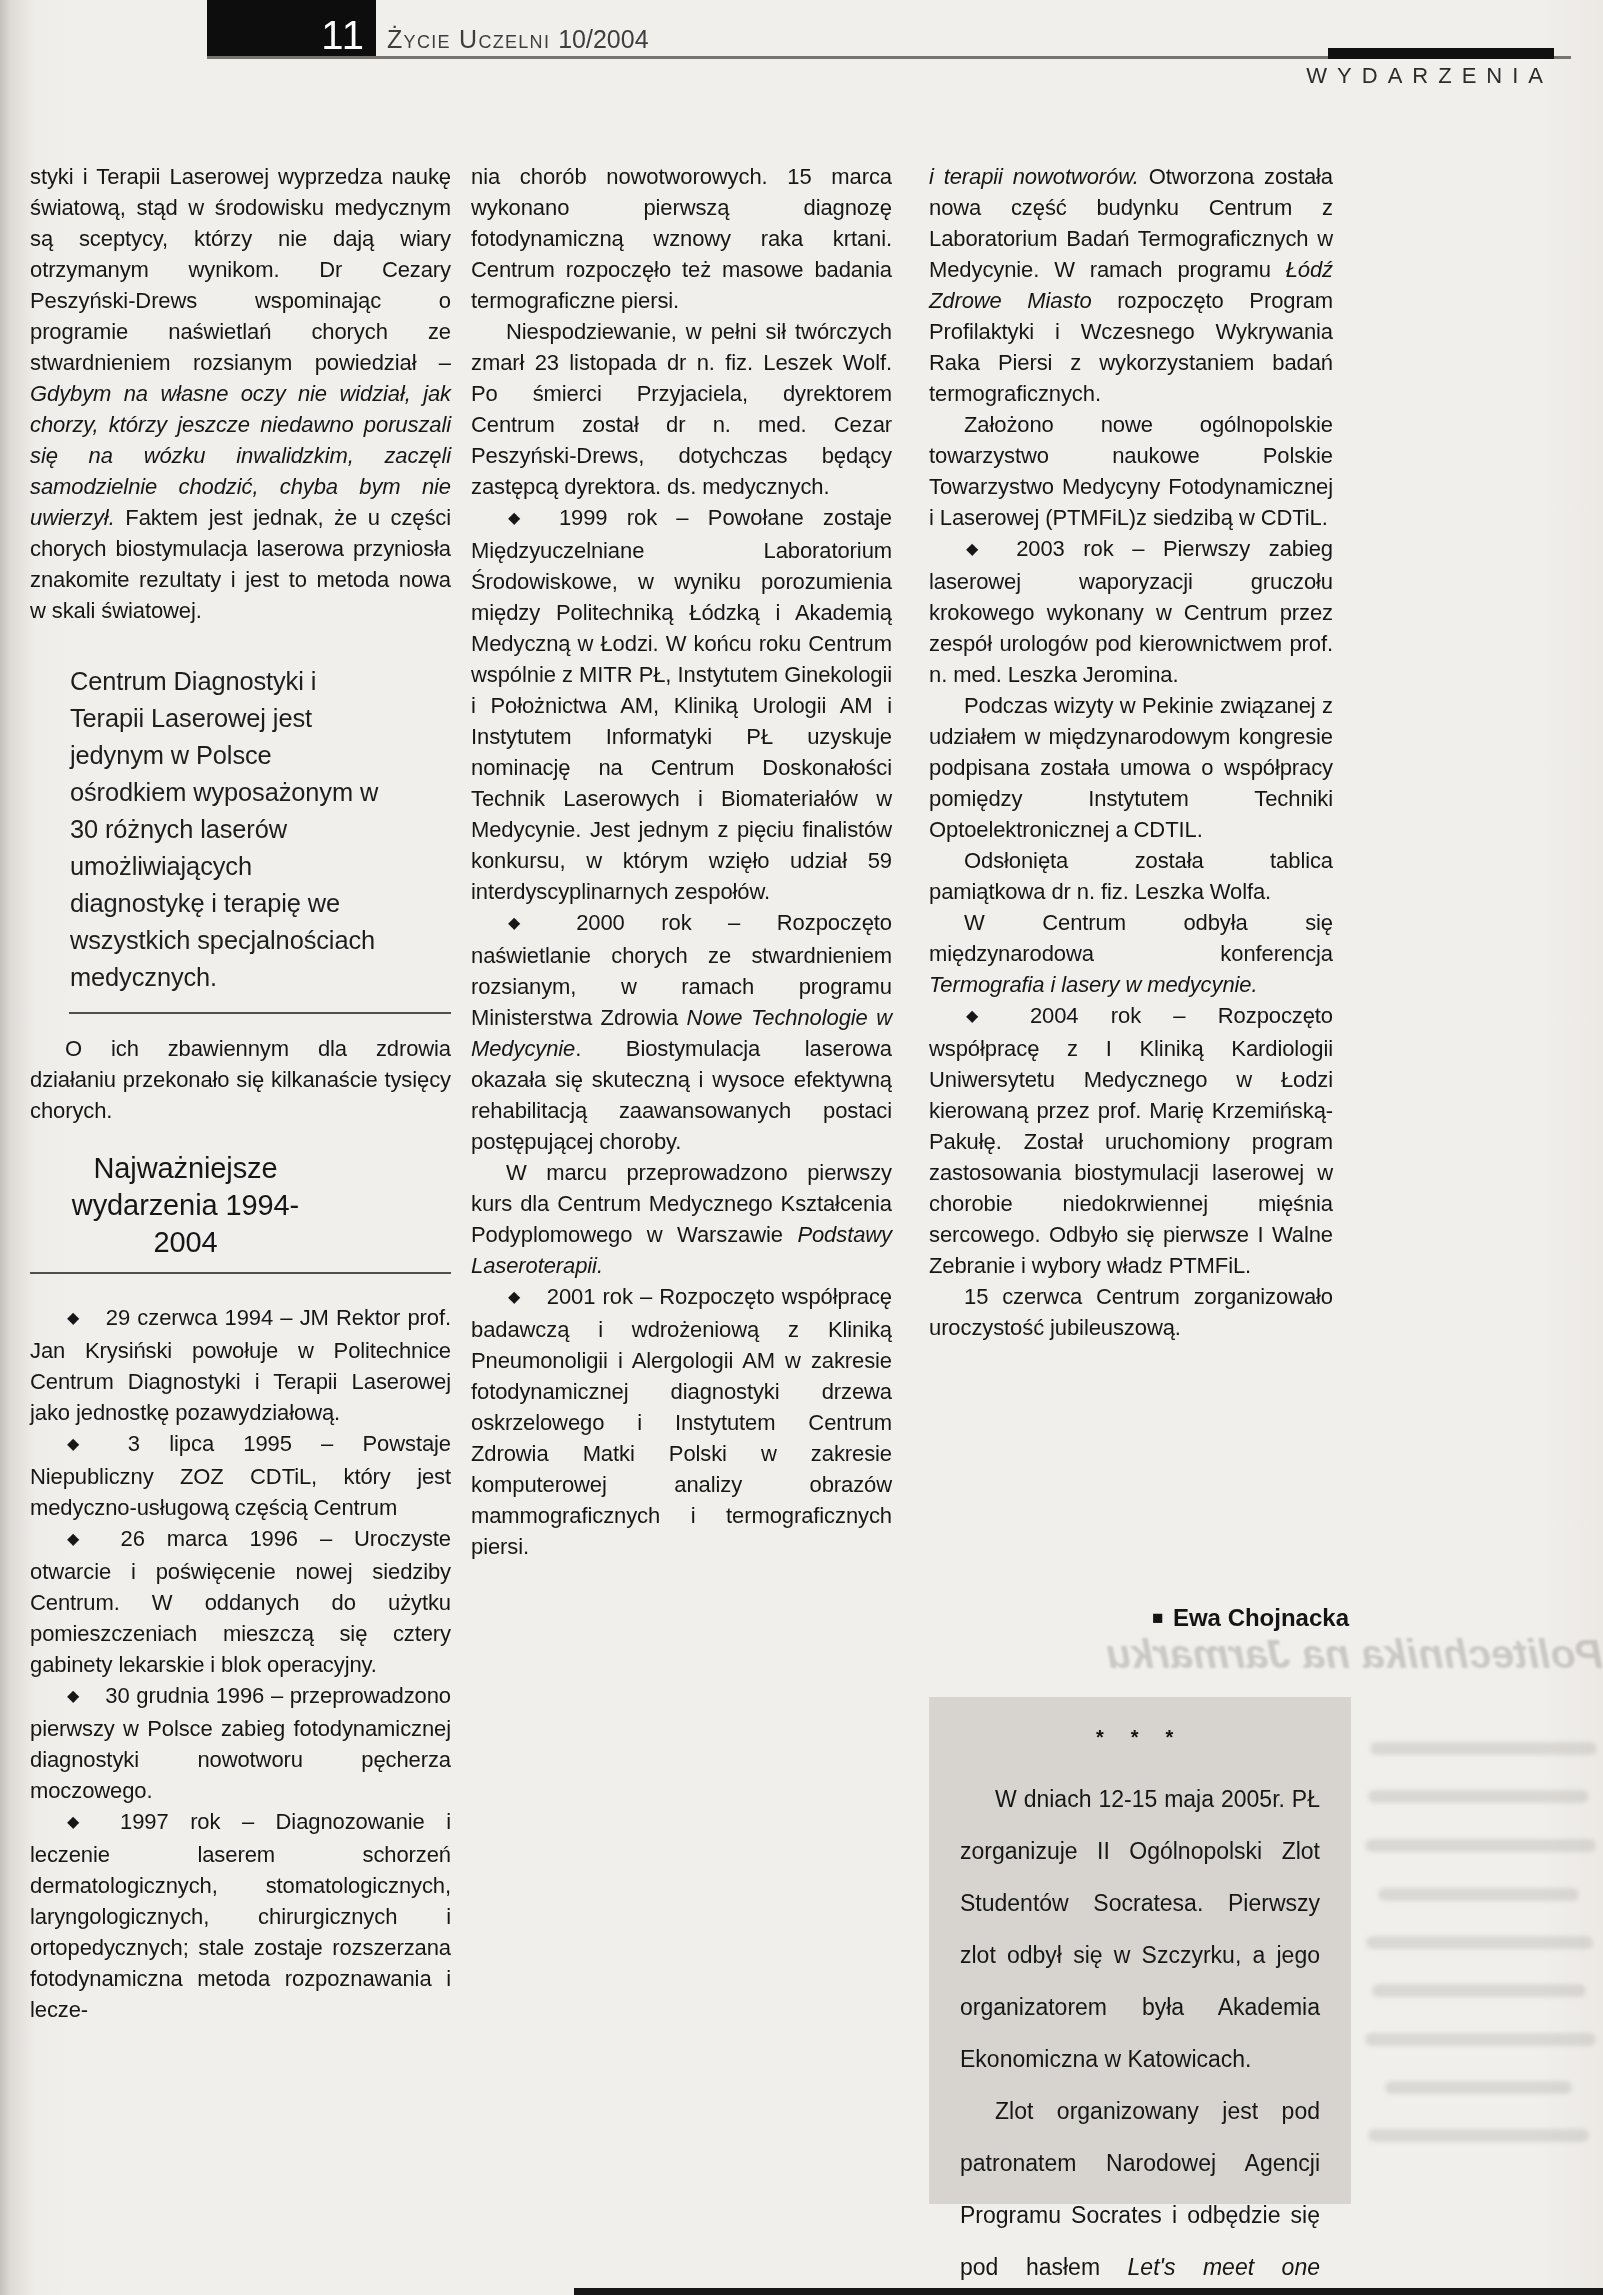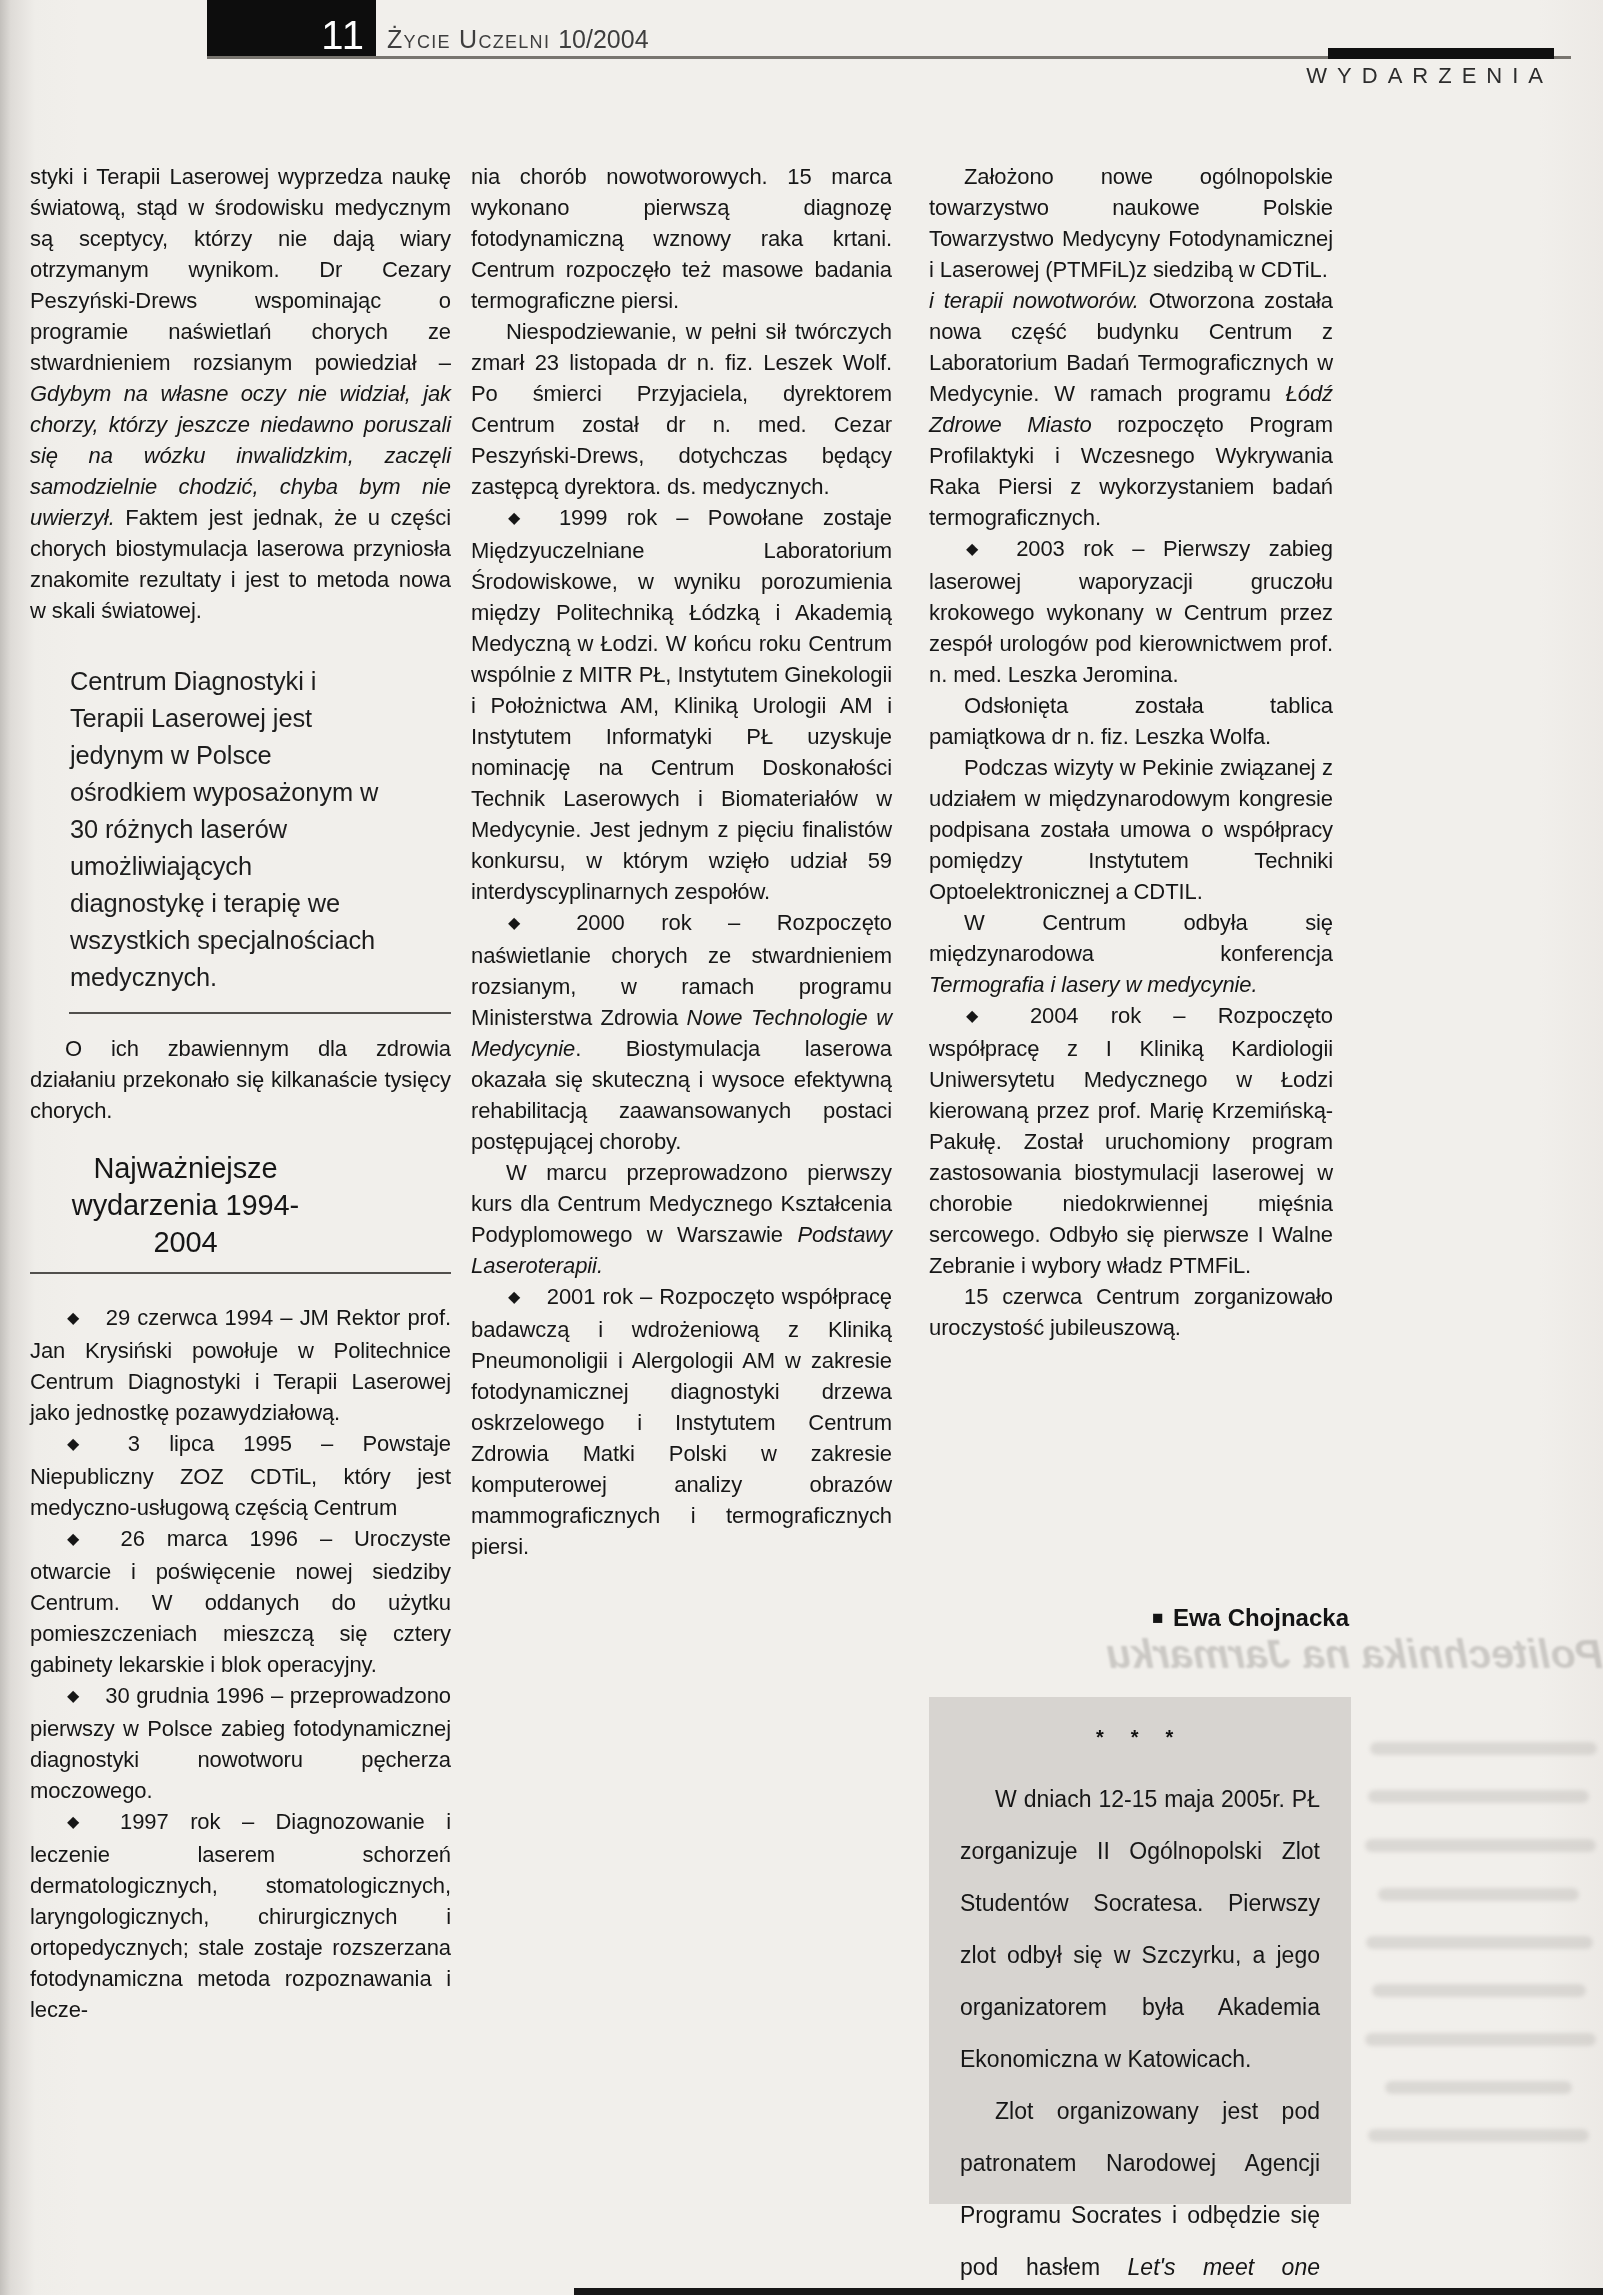--- a/index.html
+++ b/index.html
@@ -101,25 +101,25 @@
     </div>
   <div class="col col2" id="col2">
       <p class="para"><span>nia chorób nowotworowych. 15 marca wykonano pierwszą diagnozę fotodynamiczną wznowy raka krtani. Centrum rozpoczęło też masowe badania termograficzne piersi.</span></p>
       <p class="para indent"><span>Niespodziewanie, w pełni sił twórczych zmarł 23 listopada dr n. fiz. Leszek Wolf. Po śmierci Przyjaciela, dyrektorem Centrum został dr n. med. Cezar Peszyński-Drews, dotychczas będący zastępcą dyrektora. ds. medycznych.</span></p>
       <p class="para bullet"><span class="bullet-icon">◆</span><span>1999 rok – Powołane zostaje Międzyuczelniane Laboratorium Środowiskowe, w wyniku porozumienia między Politechniką Łódzką i Akademią Medyczną w Łodzi. W końcu roku Centrum wspólnie z MITR PŁ, Instytutem Ginekologii i Położnictwa AM, Kliniką Urologii AM i Instytutem Informatyki PŁ uzyskuje nominację na Centrum Doskonałości Technik Laserowych i Biomateriałów w Medycynie. Jest jednym z pięciu finalistów konkursu, w którym wzięło udział 59 interdyscyplinarnych zespołów.</span></p>
       <p class="para bullet"><span class="bullet-icon">◆</span><span>2000 rok – Rozpoczęto naświetlanie chorych ze stwardnieniem rozsianym, w ramach programu Ministerstwa Zdrowia </span><em>Nowe Technologie w Medycynie</em><span>. Biostymulacja laserowa okazała się skuteczną i wysoce efektywną rehabilitacją zaawansowanych postaci postępującej choroby.</span></p>
       <p class="para indent"><span>W marcu przeprowadzono pierwszy kurs dla Centrum Medycznego Kształcenia Podyplomowego w Warszawie </span><em>Podstawy Laseroterapii.</em></p>
       <p class="para bullet"><span class="bullet-icon">◆</span><span>2001 rok – Rozpoczęto współpracę badawczą i wdrożeniową z Kliniką Pneumonoligii i Alergologii AM w zakresie fotodynamicznej diagnostyki drzewa oskrzelowego i Instytutem Centrum Zdrowia Matki Polski w zakresie komputerowej analizy obrazów mammograficznych i termograficznych piersi.</span></p>
     </div>
   <div class="col col3" id="col3">
+      <p class="para"><em>i terapii nowotworów.</em><span> Otworzona została nowa część budynku Centrum z Laboratorium Badań Termograficznych w Medycynie. W ramach programu </span><em>Łódź Zdrowe Miasto</em><span> rozpoczęto Program Profilaktyki i Wczesnego Wykrywania Raka Piersi z wykorzystaniem badań termograficznych.</span></p>
       <p class="para indent"><span>Założono nowe ogólnopolskie towarzystwo naukowe Polskie Towarzystwo Medycyny Fotodynamicznej i Laserowej (PTMFiL)z siedzibą w CDTiL.</span></p>
-      <p class="para"><em>i terapii nowotworów.</em><span> Otworzona została nowa część budynku Centrum z Laboratorium Badań Termograficznych w Medycynie. W ramach programu </span><em>Łódź Zdrowe Miasto</em><span> rozpoczęto Program Profilaktyki i Wczesnego Wykrywania Raka Piersi z wykorzystaniem badań termograficznych.</span></p>
       <p class="para bullet"><span class="bullet-icon">◆</span><span>2003 rok – Pierwszy zabieg laserowej waporyzacji gruczołu krokowego wykonany w Centrum przez zespół urologów pod kierownictwem prof. n. med. Leszka Jeromina.</span></p>
+      <p class="para indent"><span>Podczas wizyty w Pekinie związanej z udziałem w międzynarodowym kongresie podpisana została umowa o współpracy pomiędzy Instytutem Techniki Optoelektronicznej a CDTIL.</span></p>
       <p class="para indent"><span>Odsłonięta została tablica pamiątkowa dr n. fiz. Leszka Wolfa.</span></p>
-      <p class="para indent"><span>Podczas wizyty w Pekinie związanej z udziałem w międzynarodowym kongresie podpisana została umowa o współpracy pomiędzy Instytutem Techniki Optoelektronicznej a CDTIL.</span></p>
       <p class="para indent"><span>W Centrum odbyła się międzynarodowa konferencja </span><em>Termografia i lasery w medycynie.</em></p>
       <p class="para bullet"><span class="bullet-icon">◆</span><span>2004 rok – Rozpoczęto współpracę z I Kliniką Kardiologii Uniwersytetu Medycznego w Łodzi kierowaną przez prof. Marię Krzemińską-Pakułę. Został uruchomiony program zastosowania biostymulacji laserowej w chorobie niedokrwiennej mięśnia sercowego. Odbyło się pierwsze I Walne Zebranie i wybory władz PTMFiL.</span></p>
       <p class="para indent"><span>15 czerwca Centrum zorganizowało uroczystość jubileuszową.</span></p>
     </div>
 
   <div class="signature">
     <span class="sq">■</span><span>Ewa Chojnacka</span>
   </div>
 
   <div class="ghost-headline">Politechnika na Jarmarku</div>

